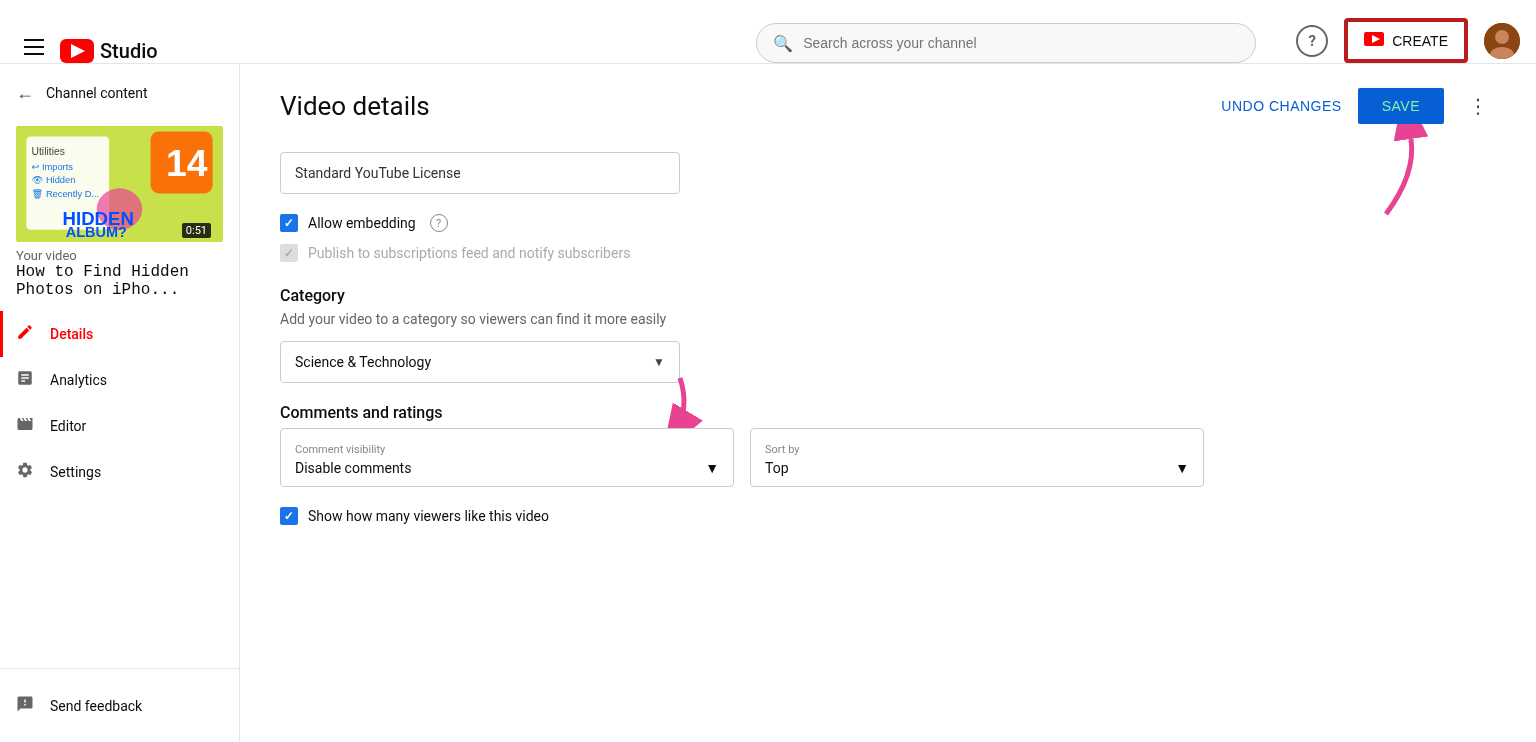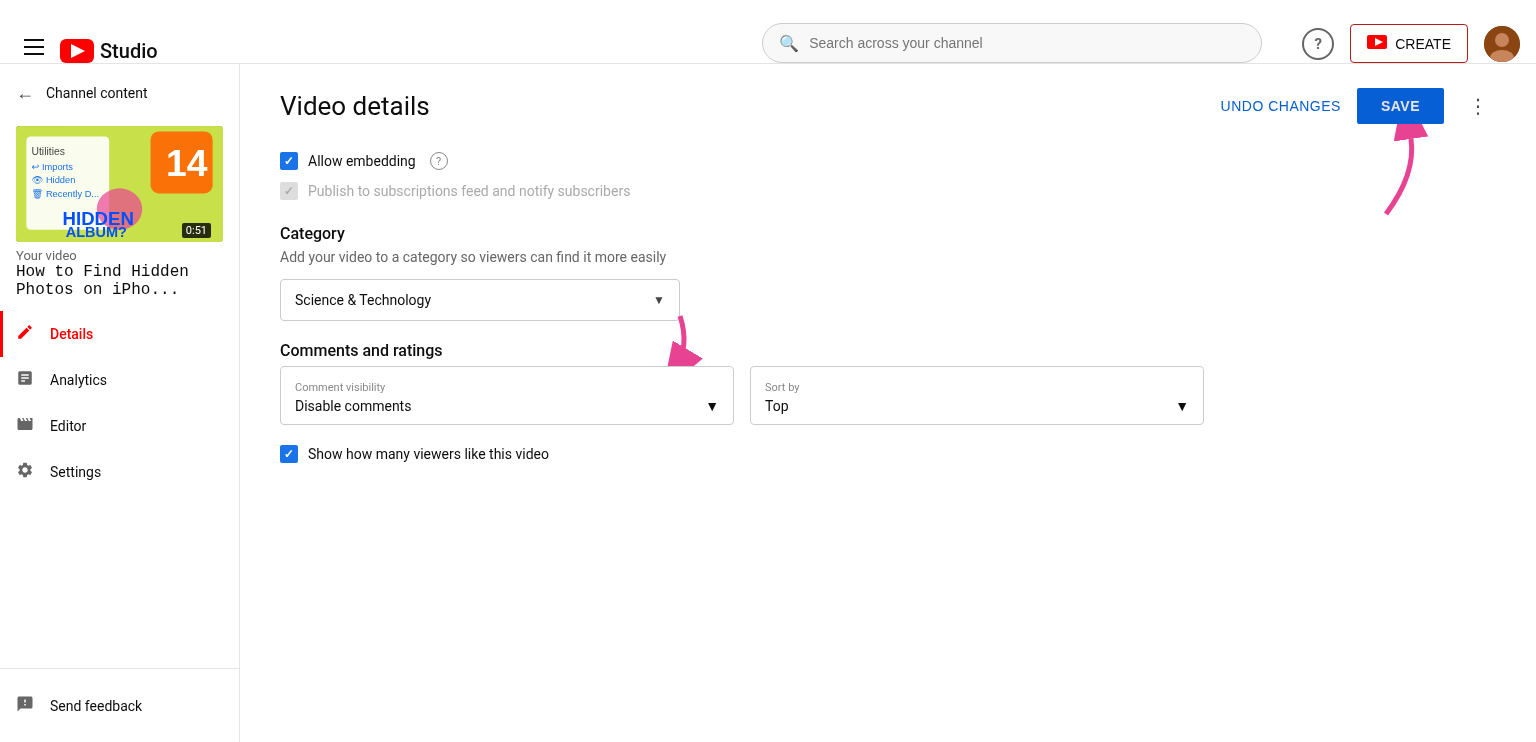--- a/index.html
+++ b/index.html
@@ -21,21 +21,21 @@
       flex: 1; max-width: 500px; display: flex; align-items: center;
       border: 1px solid #ccc; border-radius: 24px; height: 40px; padding: 0 16px;
       background: #f8f8f8; margin: 0 40px;
     }
     .nav-search-icon { margin-right: 10px; color: #666; font-size: 16px; }
     .nav-search input { border: none; background: transparent; outline: none; width: 100%; font-size: 14px; color: #333; }
     .nav-actions { display: flex; align-items: center; gap: 16px; }
     .nav-help { width: 32px; height: 32px; border-radius: 50%; border: 2px solid #666; display: flex; align-items: center; justify-content: center; cursor: pointer; color: #666; font-size: 15px; font-weight: bold; }
     .nav-create {
       display: flex; align-items: center; gap: 8px;
-      border: 1px solid #b91c1c; border-radius: 4px; padding: 8px 16px;
+      border: 4px solid #b91c1c; border-radius: 4px; padding: 8px 16px;
       cursor: pointer; font-size: 14px; font-weight: 500; background: #fff; color: #0d0d0d;
     }
     .nav-create-icon { color: #ff0000; font-size: 18px; }
     .nav-avatar { width: 36px; height: 36px; border-radius: 50%; background: #8B4513; cursor: pointer; overflow: hidden; display: flex; align-items: center; justify-content: center; }
     .nav-avatar svg { width: 36px; height: 36px; }
 
     
     .layout { display: flex; margin-top: 64px; height: calc(100vh - 64px); }
 
     
@@ -67,21 +67,21 @@
     .sidebar-item-label { font-size: 14px; }
     .sidebar-bottom { padding: 16px; border-top: 1px solid #e5e5e5; margin-top: auto; }
     .sidebar-bottom-item { display: flex; align-items: center; gap: 16px; padding: 10px 0; cursor: pointer; font-size: 14px; }
 
     
     .main-content { flex: 1; overflow-y: auto; padding: 24px 40px; position: relative; }
     .page-header { display: flex; align-items: center; justify-content: space-between; margin-bottom: 28px; }
     .page-title { font-size: 26px; font-weight: 400; color: #0d0d0d; }
     .header-actions { display: flex; align-items: center; gap: 16px; }
     .undo-btn { color: #065fd4; font-size: 14px; font-weight: 500; cursor: pointer; text-transform: uppercase; letter-spacing: 0.5px; background: none; border: none; }
-    .save-btn { background: #065fd4; color: #e5e5e5; border: none; border-radius: 2px; padding: 10px 24px; font-size: 14px; font-weight: 700; cursor: pointer; text-transform: uppercase; letter-spacing: 0.5px; }
+    .save-btn { background: #065fd4; color: #86efac; border: none; border-radius: 2px; padding: 10px 24px; font-size: 14px; font-weight: 400; cursor: pointer; text-transform: uppercase; letter-spacing: 0.5px; }
     .more-btn { font-size: 20px; cursor: pointer; color: #444; background: none; border: none; padding: 4px 8px; }
 
     
     .license-field {
       border: 1px solid #ccc; border-radius: 4px; padding: 12px 14px;
       display: flex; align-items: center; justify-content: space-between;
       width: 400px; font-size: 14px; color: #333; margin-bottom: 20px;
     }
 
     .checkbox-row { display: flex; align-items: center; gap: 10px; margin-bottom: 12px; }
@@ -256,20 +256,23 @@
       <svg width="130" height="100" viewBox="0 0 130 100">
         <defs>
           <marker id="arrowhead1" markerWidth="10" markerHeight="7" refX="0" refY="3.5" orient="auto">
             <polygon points="0 0, 10 3.5, 0 7" fill="#e84393"></polygon>
           </marker>
         </defs>
         <path d="M 80 90 Q 110 50 105 15" stroke="#e84393" stroke-width="5" fill="none" marker-end="url(#arrowhead1)"></path>
       </svg>
     </div>
 
+    <div class="license-field">
+      <span>Standard YouTube License</span>
+    </div>
 
     <div class="checkbox-row">
       <div class="checkbox-custom">
         <span class="checkbox-check">✓</span>
       </div>
       <span class="checkbox-label">Allow embedding</span>
       <span class="help-icon">?</span>
     </div>
 
     <div class="checkbox-row">

